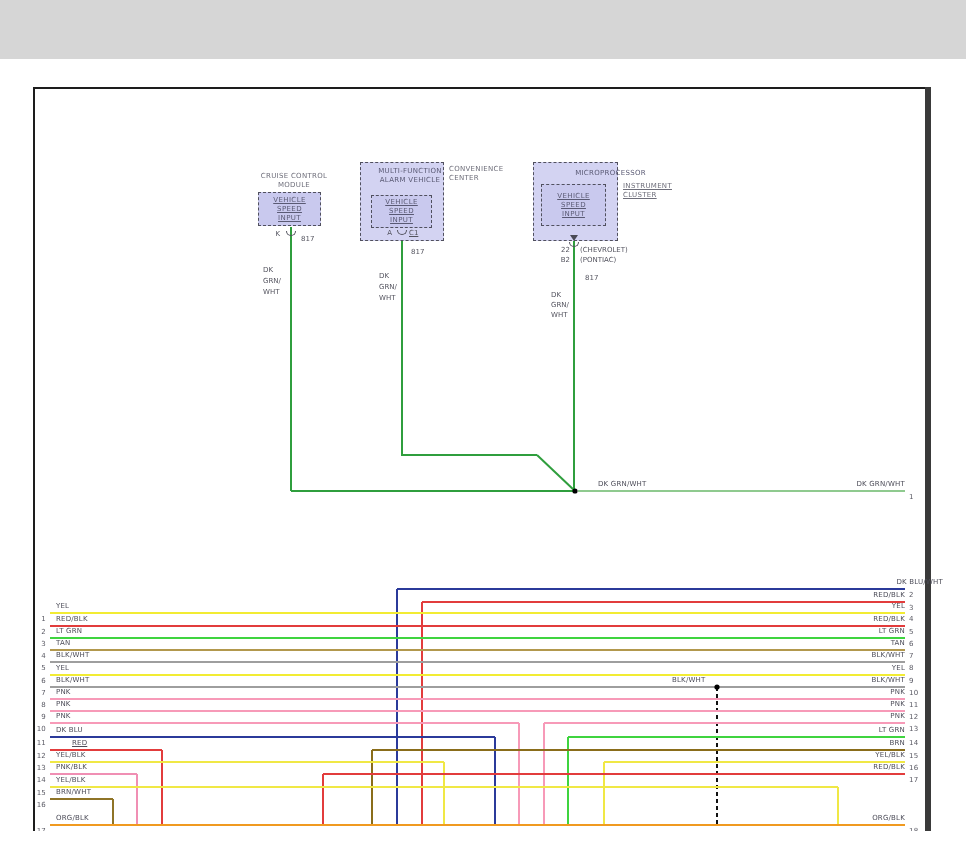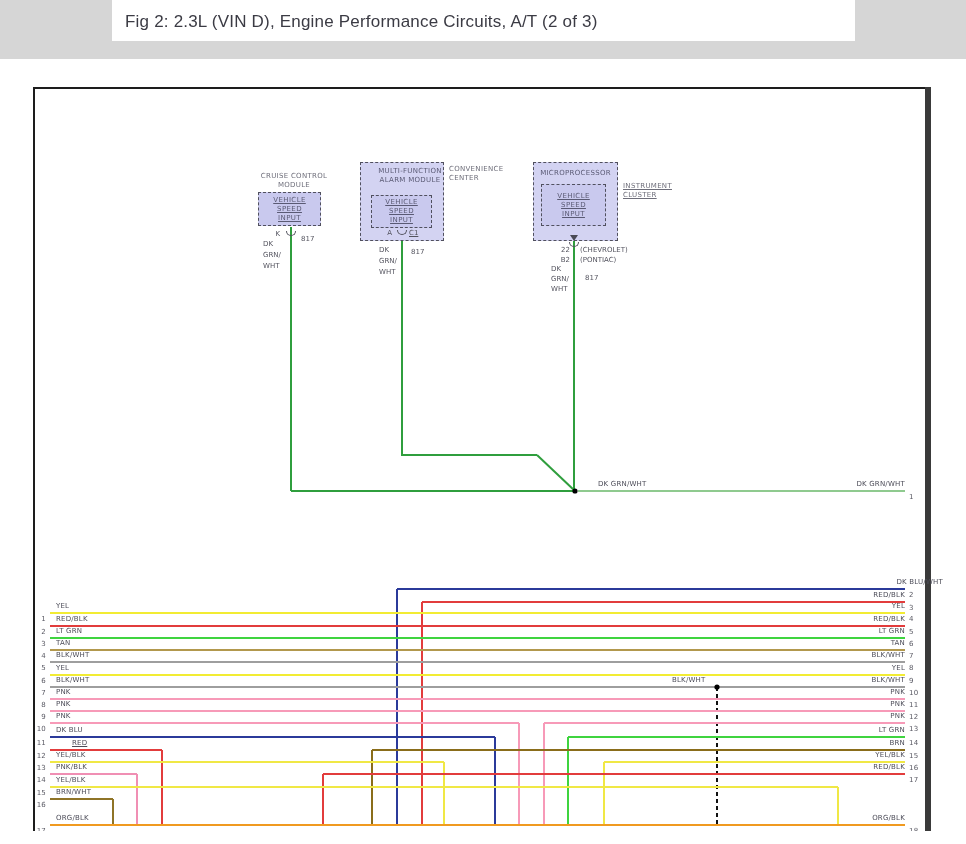--- a/index.html
+++ b/index.html
@@ -21,32 +21,29 @@
   .lblR{width:160px;text-align:right;}
   
   .m-label{position:absolute;font:7px/9px "DejaVu Sans",sans-serif;color:#6e6e7a;letter-spacing:.3px;white-space:nowrap;}
   .m-label.center{text-align:center;}
   .dbox{position:absolute;border:1.5px dashed #50505e;background:#d3d3f2;box-sizing:border-box;text-decoration:underline;}
   .dbox.inner{background:#c9c9ee;display:flex;flex-direction:column;align-items:center;justify-content:center;
     font:7px/9px "DejaVu Sans",sans-serif;color:#5a5a74;letter-spacing:.4px;text-align:center;}
   .pin{position:absolute;font:7px/8px "DejaVu Sans",sans-serif;color:#53535e;white-space:nowrap;}
   .pin.r{text-align:right;}
   .underline{text-decoration:underline;}
-  .stack{position:absolute;font:7px/11px "DejaVu Sans",sans-serif;color:#53535e;white-space:nowrap;}
+  .stack{position:absolute;font:7px/11px "DejaVu Sans",sans-serif;color:#53535e;white-space:nowrap;margin-top:26px;}
   .arc{position:absolute;width:10px;height:5px;border:1.2px solid #53535e;border-top:none;border-radius:0 0 9px 9px;box-sizing:border-box;background:transparent;}
   .arrow-down{position:absolute;width:0;height:0;border-left:4px solid transparent;border-right:4px solid transparent;border-top:6px solid #4a4a55;}
 </style>
 </head>
 <body>
 
 <div class="page">
 
-  <div class="title-box">
-    <div class="title-text">Fig 2: 2.3L (VIN D), Engine Performance Circuits, A/T (2 of 3)</div>
-  </div>
 
   <div class="content-bg"></div>
 
   <div id="diagram-clip">
 
     <div class="border b-top"></div>
     <div class="border b-left"></div>
     <div class="border b-right"></div>
 
     <svg id="wire-svg" width="966" height="831" viewBox="0 0 966 831">
@@ -189,21 +186,21 @@
     <div class="pin" style="left:301px;top:235px;">817</div>
     <div class="stack" style="left:263px;top:239px;">
       <span style="display:block">DK</span>
       <span style="display:block">GRN/</span>
       <span style="display:block">WHT</span>
     </div>
 
     <div class="dbox" style="left:360px;top:162px;width:84px;height:79px;"></div>
     <div class="m-label center" style="left:360px;top:167px;width:100px;color:#5a5a74;">
       <span style="display:block">MULTI-FUNCTION</span>
-      <span style="display:block">ALARM MODULE</span>
+      <span style="display:block">ALARM VEHICLE</span>
     </div>
     <div class="dbox inner" style="left:371px;top:195px;width:61px;height:33px;">
       <span style="display:block">VEHICLE</span>
       <span style="display:block">SPEED</span>
       <span style="display:block">INPUT</span>
     </div>
     <div class="m-label" style="left:449px;top:165px;">
       <span style="display:block">CONVENIENCE</span>
       <span style="display:block">CENTER</span>
     </div>
@@ -211,21 +208,21 @@
     <div class="arc" style="left:397px;top:230px;"></div>
     <div class="pin underline" style="left:409px;top:229px;">C1</div>
     <div class="pin" style="left:411px;top:248px;">817</div>
     <div class="stack" style="left:379px;top:245px;">
       <span style="display:block">DK</span>
       <span style="display:block">GRN/</span>
       <span style="display:block">WHT</span>
     </div>
 
     <div class="dbox" style="left:533px;top:162px;width:85px;height:79px;"></div>
-    <div class="m-label center" style="left:533px;top:169px;width:85px;color:#5a5a74;">MICROPROCESSOR</div>
+    <div class="m-label center" style="left:533px;top:169px;width:85px;color:#5a5a74;padding-left:35px;">MICROPROCESSOR</div>
     <div class="dbox inner" style="left:541px;top:184px;width:65px;height:42px;">
       <span style="display:block">VEHICLE</span>
       <span style="display:block">SPEED</span>
       <span style="display:block">INPUT</span>
     </div>
     <div class="m-label" style="left:623px;top:182px;text-decoration:underline;">
       <span style="display:block">INSTRUMENT</span>
       <span style="display:block">CLUSTER</span>
     </div>
     <div class="arrow-down" style="left:570px;top:235px;"></div>

